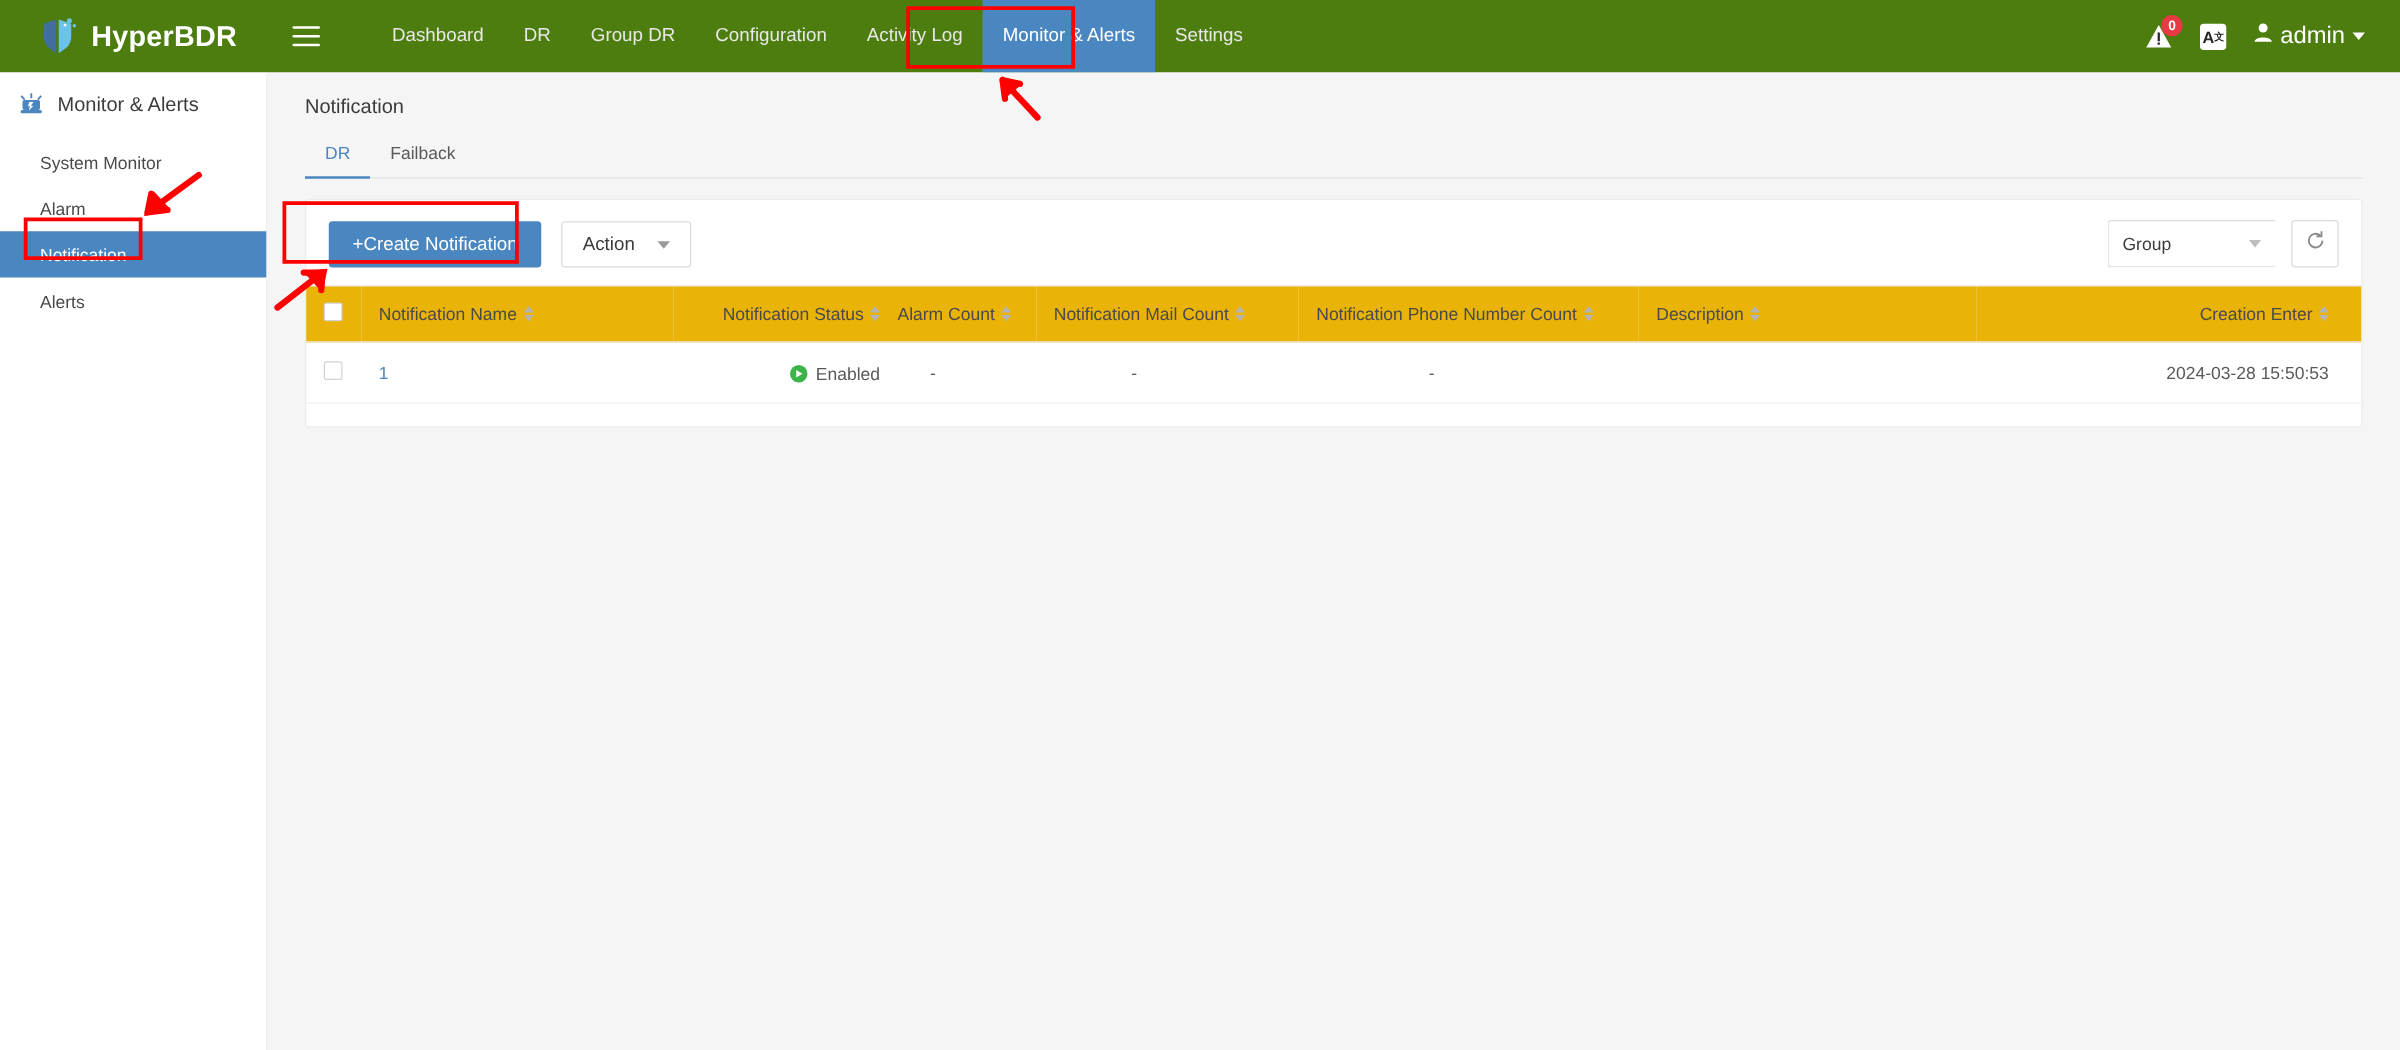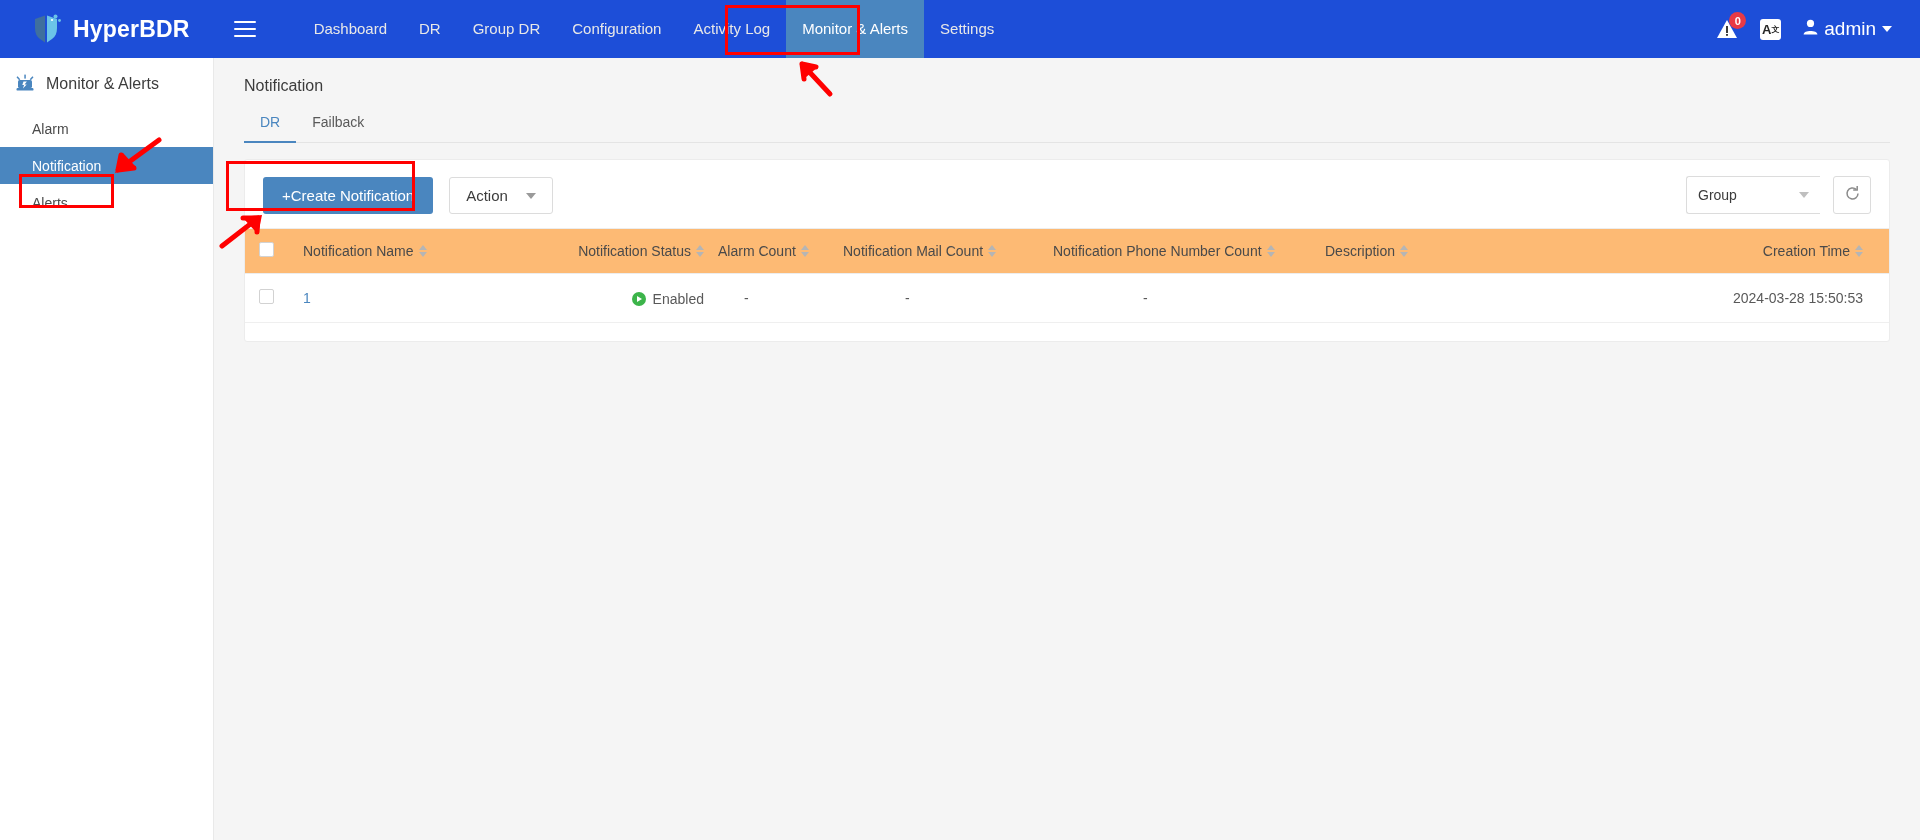--- a/index.html
+++ b/index.html
@@ -7,21 +7,21 @@
     width: 1920px; height: 840px;
     font-family: "Liberation Sans", sans-serif;
     background: #ffffff;
     overflow: hidden;
   }
 
   
   .topbar {
     position: absolute; top: 0; left: 0;
     width: 1920px; height: 58px;
-    background: #1d4ed8;
+    background: #4d7c0f;
     display: flex; align-items: center;
   }
   .logo-wrap { display: flex; align-items: center; margin-left: 32px; }
   .logo-mark { width: 30px; height: 32px; position: relative; }
   .logo-text {
     color: #ffffff; font-size: 23px; font-weight: bold;
     margin-left: 11px; letter-spacing: .2px;
   }
   .hamburger {
     margin-left: 44px; width: 22px; height: 17px;
@@ -123,21 +123,21 @@
   }
   .search-input::placeholder { color: #bbbbbb; }
   .refresh-btn {
     margin-left: 13px; width: 38px; height: 38px; border: 1px solid #dcdcdc;
     border-radius: 3px; background: #fff; display: flex; align-items: center;
     justify-content: center; cursor: pointer;
   }
 
   
   table { width: 100%; border-collapse: collapse; }
-  thead tr { background: #fdba74; text-decoration: underline; }
+  thead tr { background: #eab308; text-decoration: underline; }
   th {
     text-align: left; font-size: 14px; font-weight: normal; color: #4a4a4a;
     padding: 13px 0 13px 14px; border-top: 1px solid #ededed;
     border-bottom: 1px solid #ededed; white-space: nowrap;
   }
   th .lbl { display: inline-flex; align-items: center; gap: 5px; }
   .sorter { display: inline-flex; flex-direction: column; gap: 2px; }
   .sorter i { display: block; width: 0; height: 0; border-left: 4px solid transparent; border-right: 4px solid transparent; }
   .sorter .up { border-bottom: 5px solid #b5b5b5; }
   .sorter .dn { border-top: 5px solid #b5b5b5; }
@@ -238,20 +238,23 @@
         <rect x="4" y="8" width="14" height="8" rx="1.6" fill="#4a86bf"></rect>
         <rect x="2.5" y="16" width="17" height="2.6" rx="1.2" fill="#4a86bf"></rect>
         <path d="M9.5 9.5 h3.4 l-2.4 3 h2.2 l-3.8 4 1.2-3.6 h-1.8 z" fill="#ffffff"></path>
         <rect x="10.3" y="2.6" width="1.5" height="4" fill="#4a86bf"></rect>
         <rect x="3.4" y="4.4" width="1.5" height="4" transform="rotate(-42 4 6)" fill="#4a86bf"></rect>
         <rect x="17.1" y="4.4" width="1.5" height="4" transform="rotate(42 18 6)" fill="#4a86bf"></rect>
       </svg>
     </span>
     <span>Monitor &amp; Alerts</span>
   </div>
+  <div class="side-item">
+      <span>System Monitor</span>
+    </div>
   <div class="side-item">
       <span>Alarm</span>
     </div>
   <div class="side-item active" id="side-notif">
       <span>Notification</span>
     </div>
   <div class="side-item">
       <span>Alerts</span>
     </div>
 </div>
@@ -345,21 +348,21 @@
             <span class="lbl">
                 <span>Description</span>
             <span class="sorter">
                   <i class="up"></i>
                   <i class="dn"></i>
                 </span>
               </span>
           </th>
           <th class="col-time">
             <span class="lbl">
-                <span>Creation Time</span>
+                <span>Creation Enter</span>
             <span class="sorter">
                   <i class="up"></i>
                   <i class="dn"></i>
                 </span>
               </span>
           </th>
         </tr>
       </thead>
       <tbody>
         <tr>

